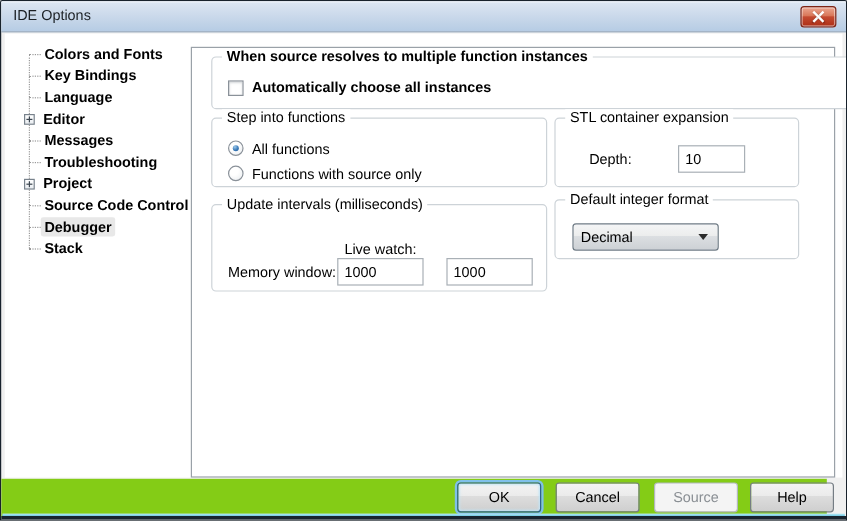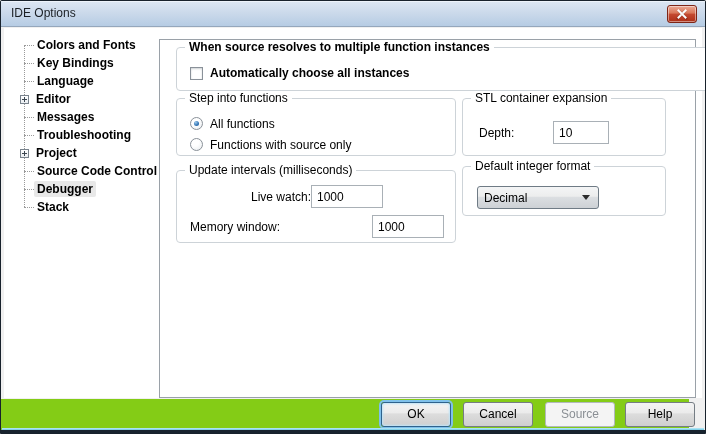--- a/index.html
+++ b/index.html
@@ -95,25 +95,25 @@
     content:""; position:absolute; left:3px; top:3px; width:5px; height:5px; border-radius:50%;
     background:radial-gradient(circle at 35% 30%, #9cc9ec 0%, #3a7ab8 55%, #1e5a9a 100%);
   }
   .radio-row span.lbl { margin-left:7px; }
 
   .field-row { position:absolute; display:flex; align-items:center; }
   .txt {
     border:1px solid #a9b0b6; background:#fff; height:23px; padding:0 5px;
     font-family:"Liberation Sans", sans-serif; font-size:12px; color:#000; outline:none;
   }
-  .g-stl .field-row { left:16px; top:22px; }
+  .g-stl .field-row { left:28px; top:22px; }
   .g-stl .lbl { width:74px; }
   .g-stl .txt { width:56px; }
 
-  .g-update .row1 { left:13px; top:14px; width:254px; justify-content:center; }
+  .g-update .row1 { left:13px; top:30px; width:254px; justify-content:flex-start;flex-direction:column; }
   .g-update .row2 { left:13px; top:44px; width:254px; justify-content:space-between; }
   .g-update .txt { width:72px; }
 
   .combo {
     position:absolute; left:14px; top:19px; width:122px; height:23px;
     border:1px solid #6f7b85; border-radius:3px;
     background:linear-gradient(to bottom,#f4f5f6 0%,#eceded 45%,#dcdfe2 46%,#cdd1d5 100%);
     display:flex; align-items:center; padding:0 6px; cursor:default;
   }
   .combo .val { flex:1 1 auto; }

